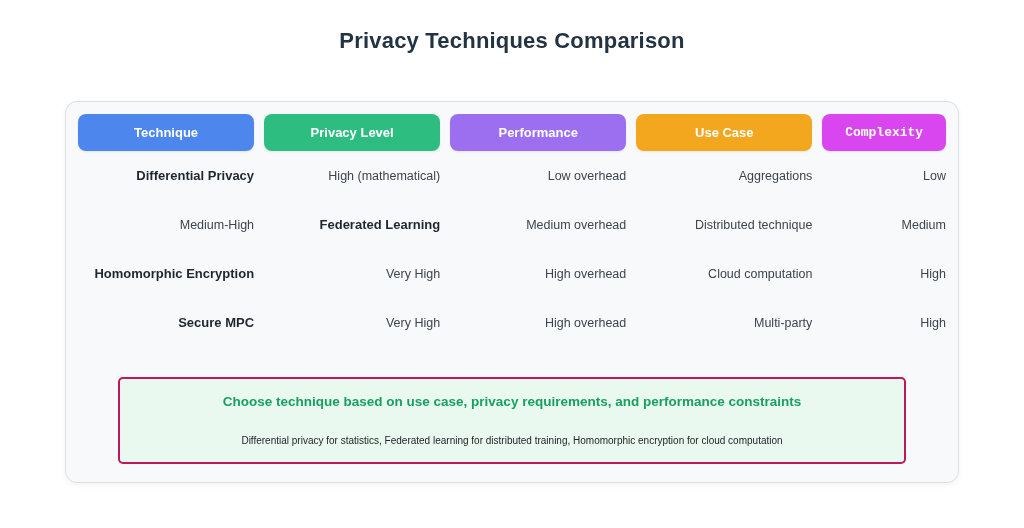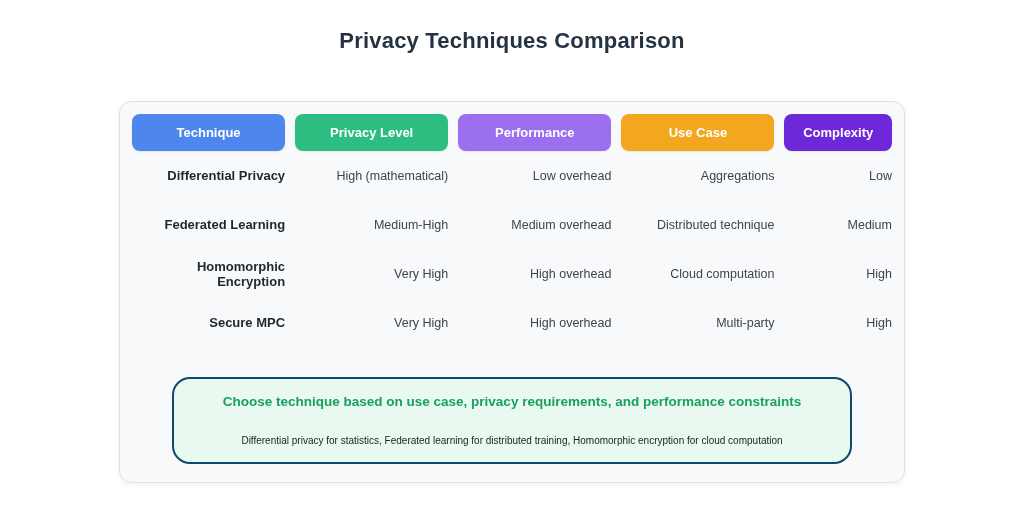--- a/index.html
+++ b/index.html
@@ -11,21 +11,21 @@
   }
   .page-title {
     margin-top: 28px;
     text-align: center;
     font-size: 22px;
     font-weight: bold;
     color: #243342;
     letter-spacing: 0.2px;
   }
   .card {
-    width: 786px;
+    width: 894px;
     margin: 47px auto 0;
     background: #f8f9fa;
     border: 1px solid #dcdfe3;
     border-radius: 12px;
     box-shadow: 0 2px 6px rgba(0,0,0,0.05);
     padding: 12px 12px 18px;
   }
   .grid {
     display: grid;
     grid-template-columns: 1.424fr 1.424fr 1.424fr 1.424fr 1fr;
@@ -51,22 +51,22 @@
     font-size: 12.5px;
     color: #3d444c;
   }
   .cell.technique {
     font-weight: bold;
     font-size: 13px;
     color: #1f2630;
   }
   .note {
     margin: 30px 40px 0;
-    border: 2px solid #0c4a6e;
-    border-radius: 18px;
+    border: 2px solid #be185d;
+    border-radius: 5px;
     background: #e9f9f0;
     padding: 15px 20px 16px;
     text-align: center;
   }
   .note-headline {
     font-size: 13.5px;
     font-weight: bold;
     color: #18a060;
   }
   .note-detail {
@@ -80,36 +80,36 @@
 
 <h1 class="page-title">Privacy Techniques Comparison</h1>
 
 <div class="card">
 
   <div class="grid header-row">
     <div class="pill" style="background: rgb(77, 134, 236);">Technique</div>
     <div class="pill" style="background: rgb(46, 189, 128);">Privacy Level</div>
     <div class="pill" style="background: rgb(155, 111, 240);">Performance</div>
     <div class="pill" style="background: rgb(243, 167, 31);">Use Case</div>
-    <div class="pill" style="background: #6d28d9;">Complexity</div>
+    <div class="pill" style="background: #d946ef; font-family: Liberation Mono, monospace;">Complexity</div>
   </div>
 
   <div class="rows">
 
     <div class="grid data-row">
       <div class="cell technique">Differential Privacy</div>
       <div class="cell">High (mathematical)</div>
       <div class="cell">Low overhead</div>
       <div class="cell">Aggregations</div>
       <div class="cell">Low</div>
     </div>
 
     <div class="grid data-row">
+      <div class="cell">Medium-High</div>
       <div class="cell technique">Federated Learning</div>
-      <div class="cell">Medium-High</div>
       <div class="cell">Medium overhead</div>
       <div class="cell">Distributed technique</div>
       <div class="cell">Medium</div>
     </div>
 
     <div class="grid data-row">
       <div class="cell technique">Homomorphic Encryption</div>
       <div class="cell">Very High</div>
       <div class="cell">High overhead</div>
       <div class="cell">Cloud computation</div>

